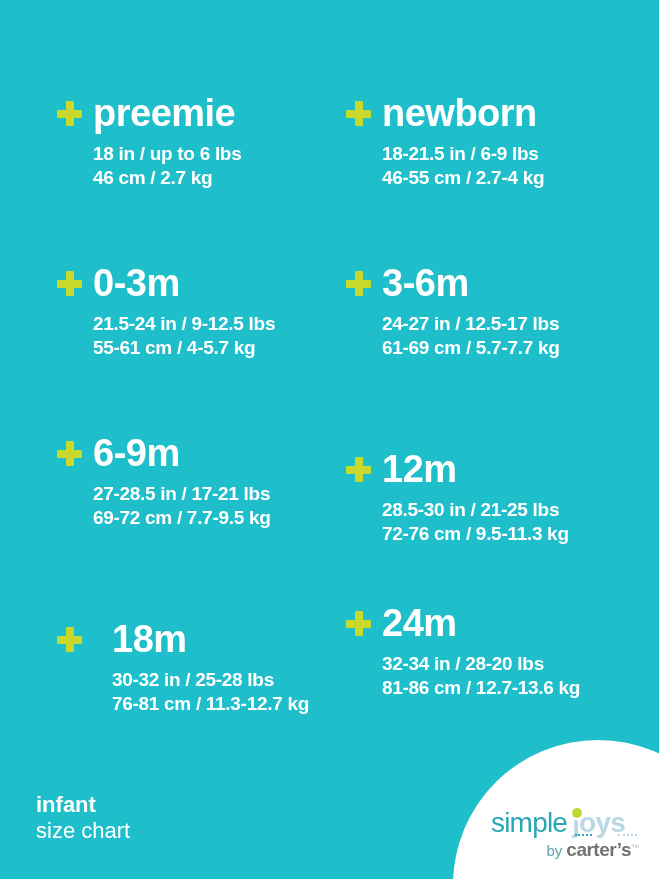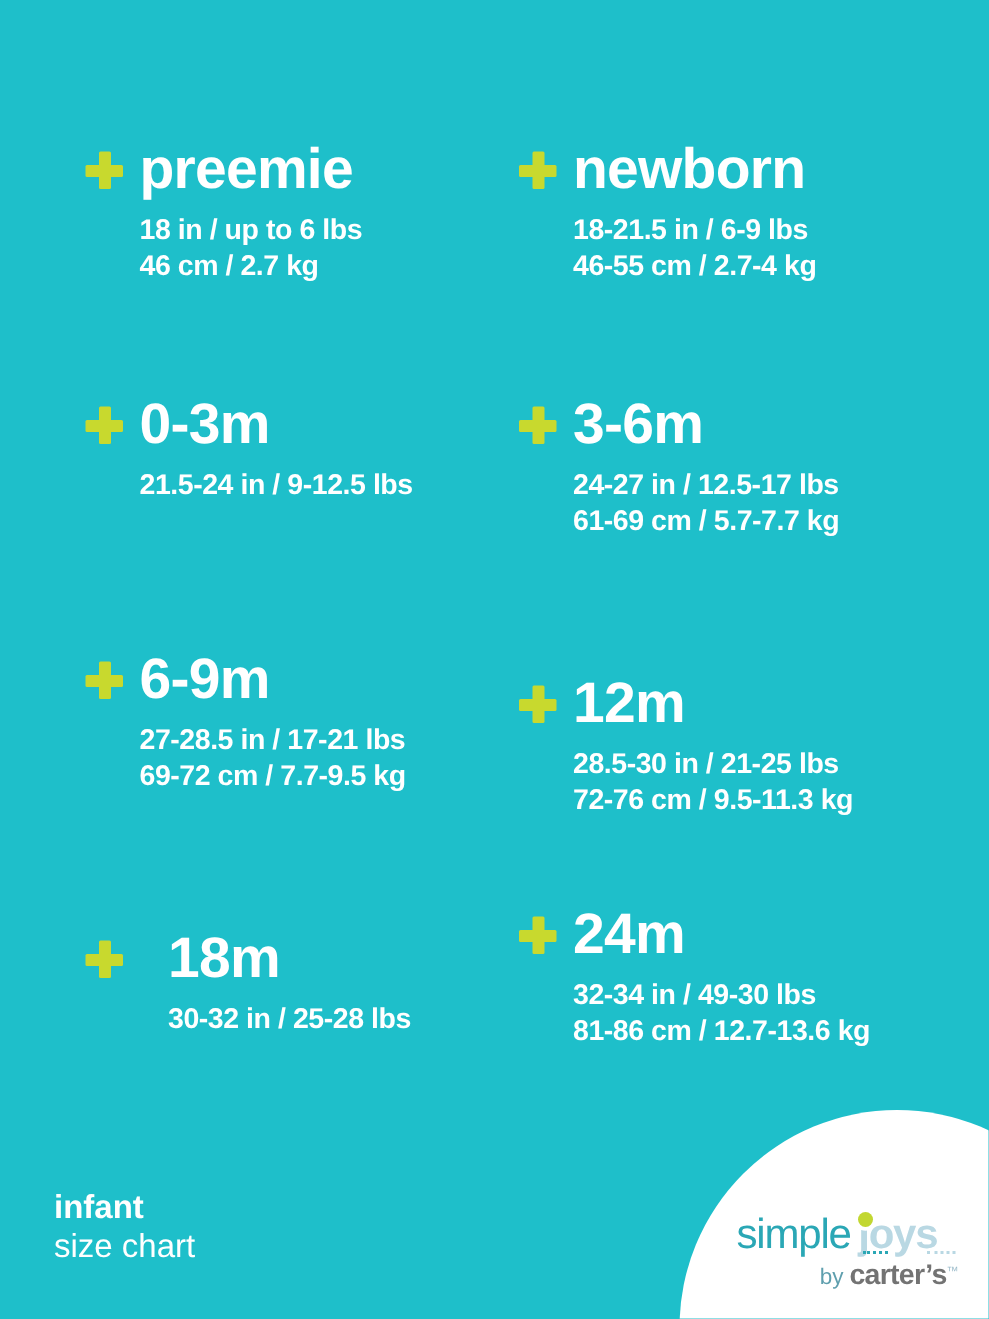--- a/index.html
+++ b/index.html
@@ -119,20 +119,21 @@
       <div class="size-detail">18-21.5 in / 6-9 lbs</div>
       <div class="size-detail">46-55 cm / 2.7-4 kg</div>
     </div>
   </div>
 
   <div class="cell c2">
     <span class="plus"></span>
     <div>
       <div class="size-label">0-3m</div>
       <div class="size-detail">21.5-24 in / 9-12.5 lbs</div>
+      <div class="size-detail">55-61 cm / 4-5.7 kg</div>
     </div>
   </div>
   <div class="cell c3">
     <span class="plus"></span>
     <div>
       <div class="size-label">3-6m</div>
       <div class="size-detail">24-27 in / 12.5-17 lbs</div>
       <div class="size-detail">61-69 cm / 5.7-7.7 kg</div>
     </div>
   </div>
@@ -152,27 +153,28 @@
       <div class="size-detail">28.5-30 in / 21-25 lbs</div>
       <div class="size-detail">72-76 cm / 9.5-11.3 kg</div>
     </div>
   </div>
 
   <div class="cell c6">
     <span class="plus"></span>
     <div>
       <div class="size-label">18m</div>
       <div class="size-detail">30-32 in / 25-28 lbs</div>
+      <div class="size-detail">76-81 cm / 11.3-12.7 kg</div>
     </div>
   </div>
   <div class="cell c7">
     <span class="plus"></span>
     <div>
       <div class="size-label">24m</div>
-      <div class="size-detail">32-34 in / 49-30 lbs</div>
+      <div class="size-detail">32-34 in / 28-20 lbs</div>
       <div class="size-detail">81-86 cm / 12.7-13.6 kg</div>
     </div>
   </div>
 
   <div class="footer">
     <div class="category">infant</div>
     <div class="subtitle">size chart</div>
   </div>
 
   <div class="logo-circle">

